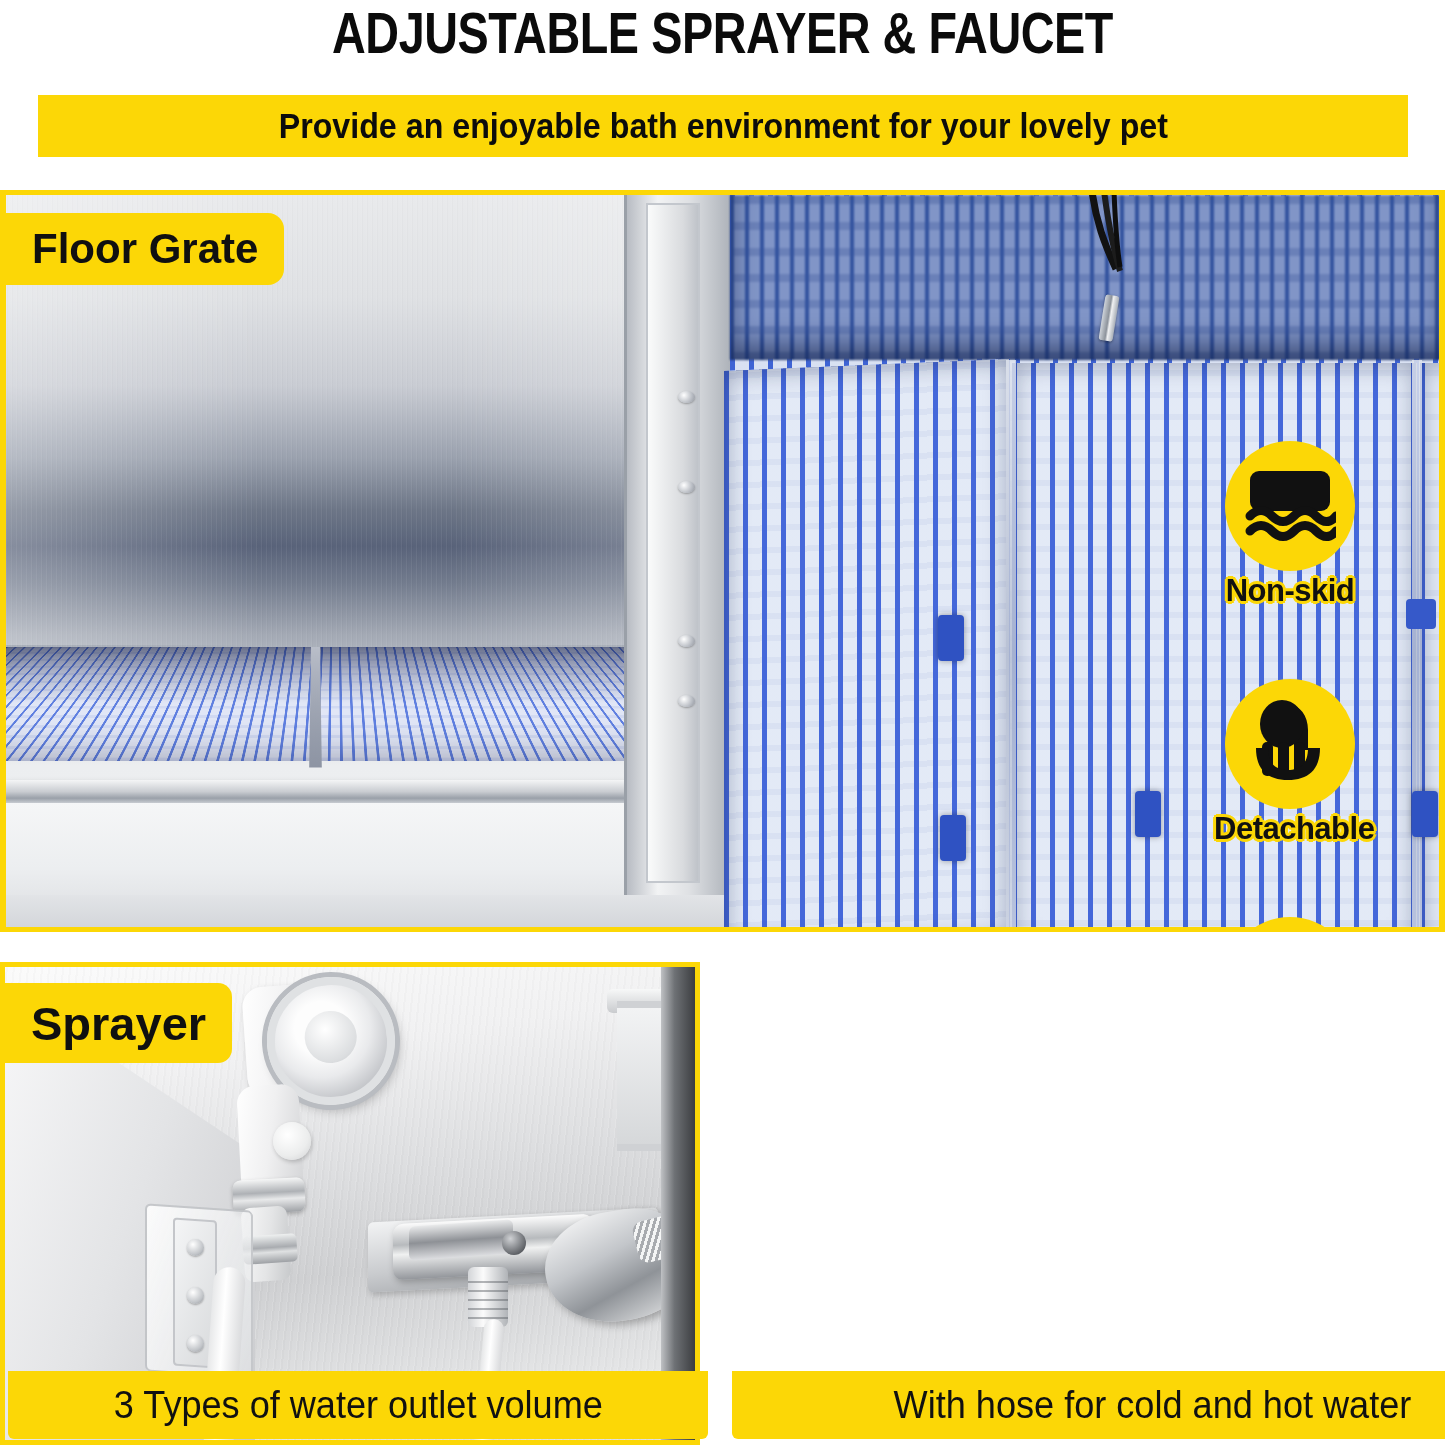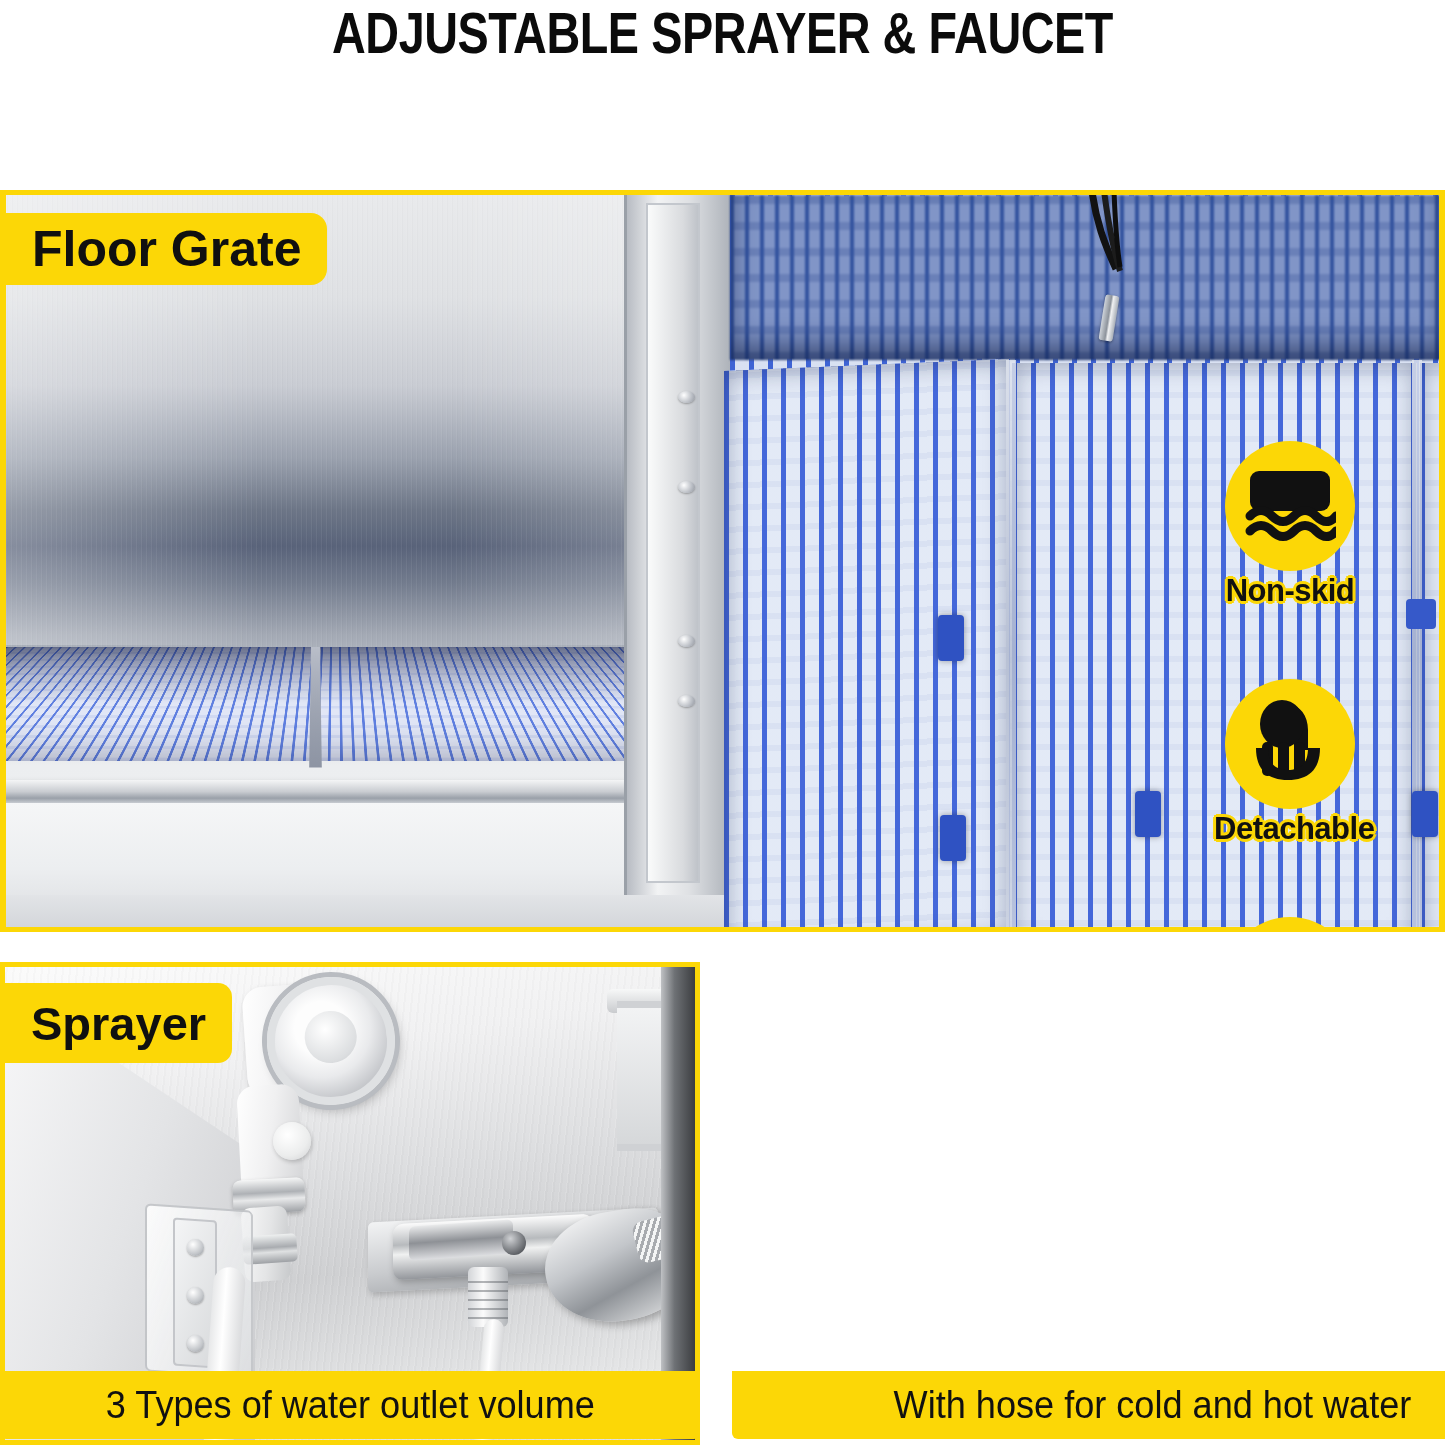--- a/index.html
+++ b/index.html
@@ -36,21 +36,21 @@
   #panel-fauc  { left:732px; top:962px;  width:713px;  height:483px; }
 
   
   .tag{
     position:absolute; z-index:40; background:#fcd706; color:#101010;
     font-weight:bold; display:flex; align-items:center; padding:0 26px;
     border-radius:0 14px 14px 0;
     white-space:nowrap;
   }
   .tag.lvl2{ border-radius:0 16px 16px 0; }
-  #tag-floor { left:0px; top:18px; height:72px; font-size:50px; }
+  #tag-floor { left:0px; top:18px; height:72px; font-size:42px; }
   #tag-spray { left:0px; top:16px; height:80px; font-size:47px; }
   #tag-fauc  { left:0px; top:16px; height:68px; font-size:47px; }
 
   
   .tub{
     position:absolute; left:0; top:0; width:724px; height:100%;
     background:
       linear-gradient(180deg,#e9eaec 0%,#dfe1e4 14%,#c9ccd3 26%,
         #9aa1ae 36%, #6d7687 43%, #59637a 48%, #737c8e 53%,
         #a3a9b4 60%, #c8ccd2 68%, #dfe1e5 74%, #eceef0 78%, #f1f2f3 100%);
@@ -396,31 +396,34 @@
     filter:blur(8px);
   }
 
   
   .caption{
     position:absolute; z-index:45; background:#fcd706;
     display:flex; align-items:center; justify-content:center;
     color:#111; font-weight:normal;
     border-radius:0 0 6px 6px;
   }
-  #cap-spray{ left:0px;   top:1371px; width:700px; height:68px; }
+  #cap-spray{ left:8px;   top:1371px; width:700px; height:68px; }
   #cap-fauc { left:732px; top:1371px; width:840px; height:68px; }
   .caption span{ font-size:38px; transform:scaleX(.95); white-space:nowrap; }
 </style>
 </head>
 <body>
 
 <div class="page">
 
   <div class="main-title">ADJUSTABLE SPRAYER &amp; FAUCET</div>
 
+  <div class="subtitle-band">
+    <div class="subtitle-text">Provide an enjoyable bath environment for your lovely pet</div>
+  </div>
 
   <div class="panel" id="panel-top">
 
     <div class="tub">
       <div class="tub-brush"></div>
       <div class="tub-wall-sheen"></div>
 
       <div class="tub-floor"></div>
       <div class="tub-floor-shade"></div>
       <div class="tub-floor-seam"></div>

